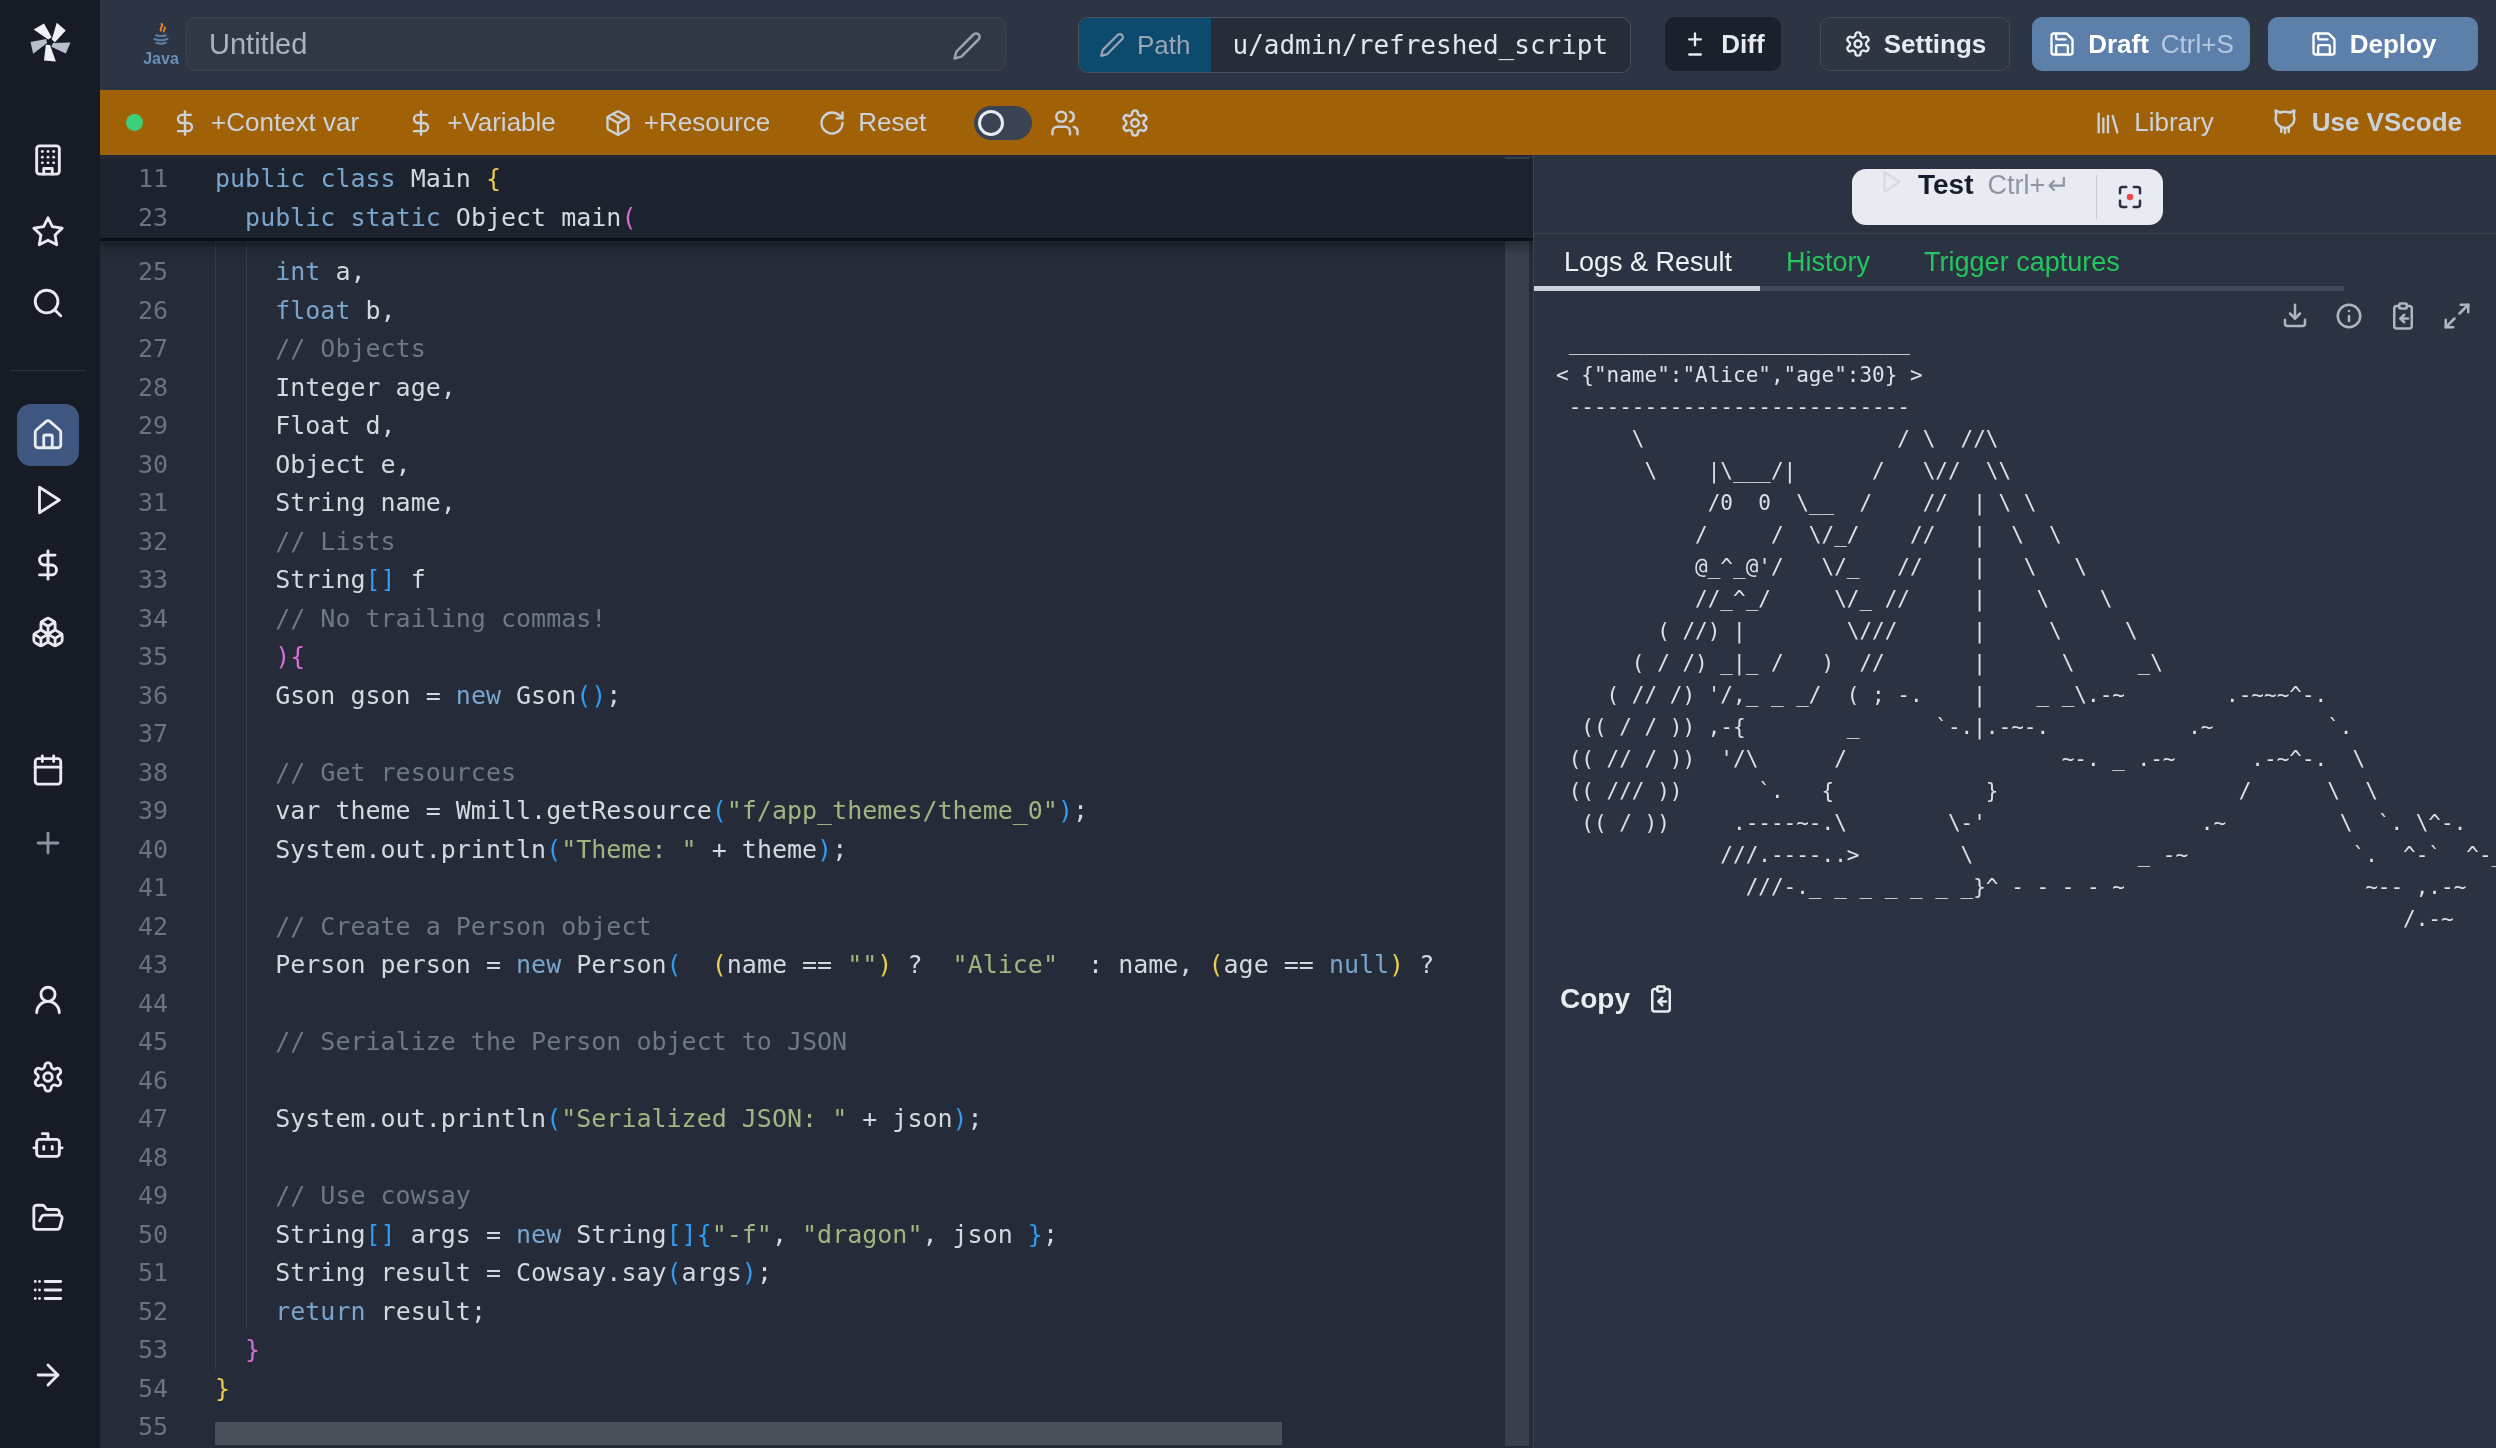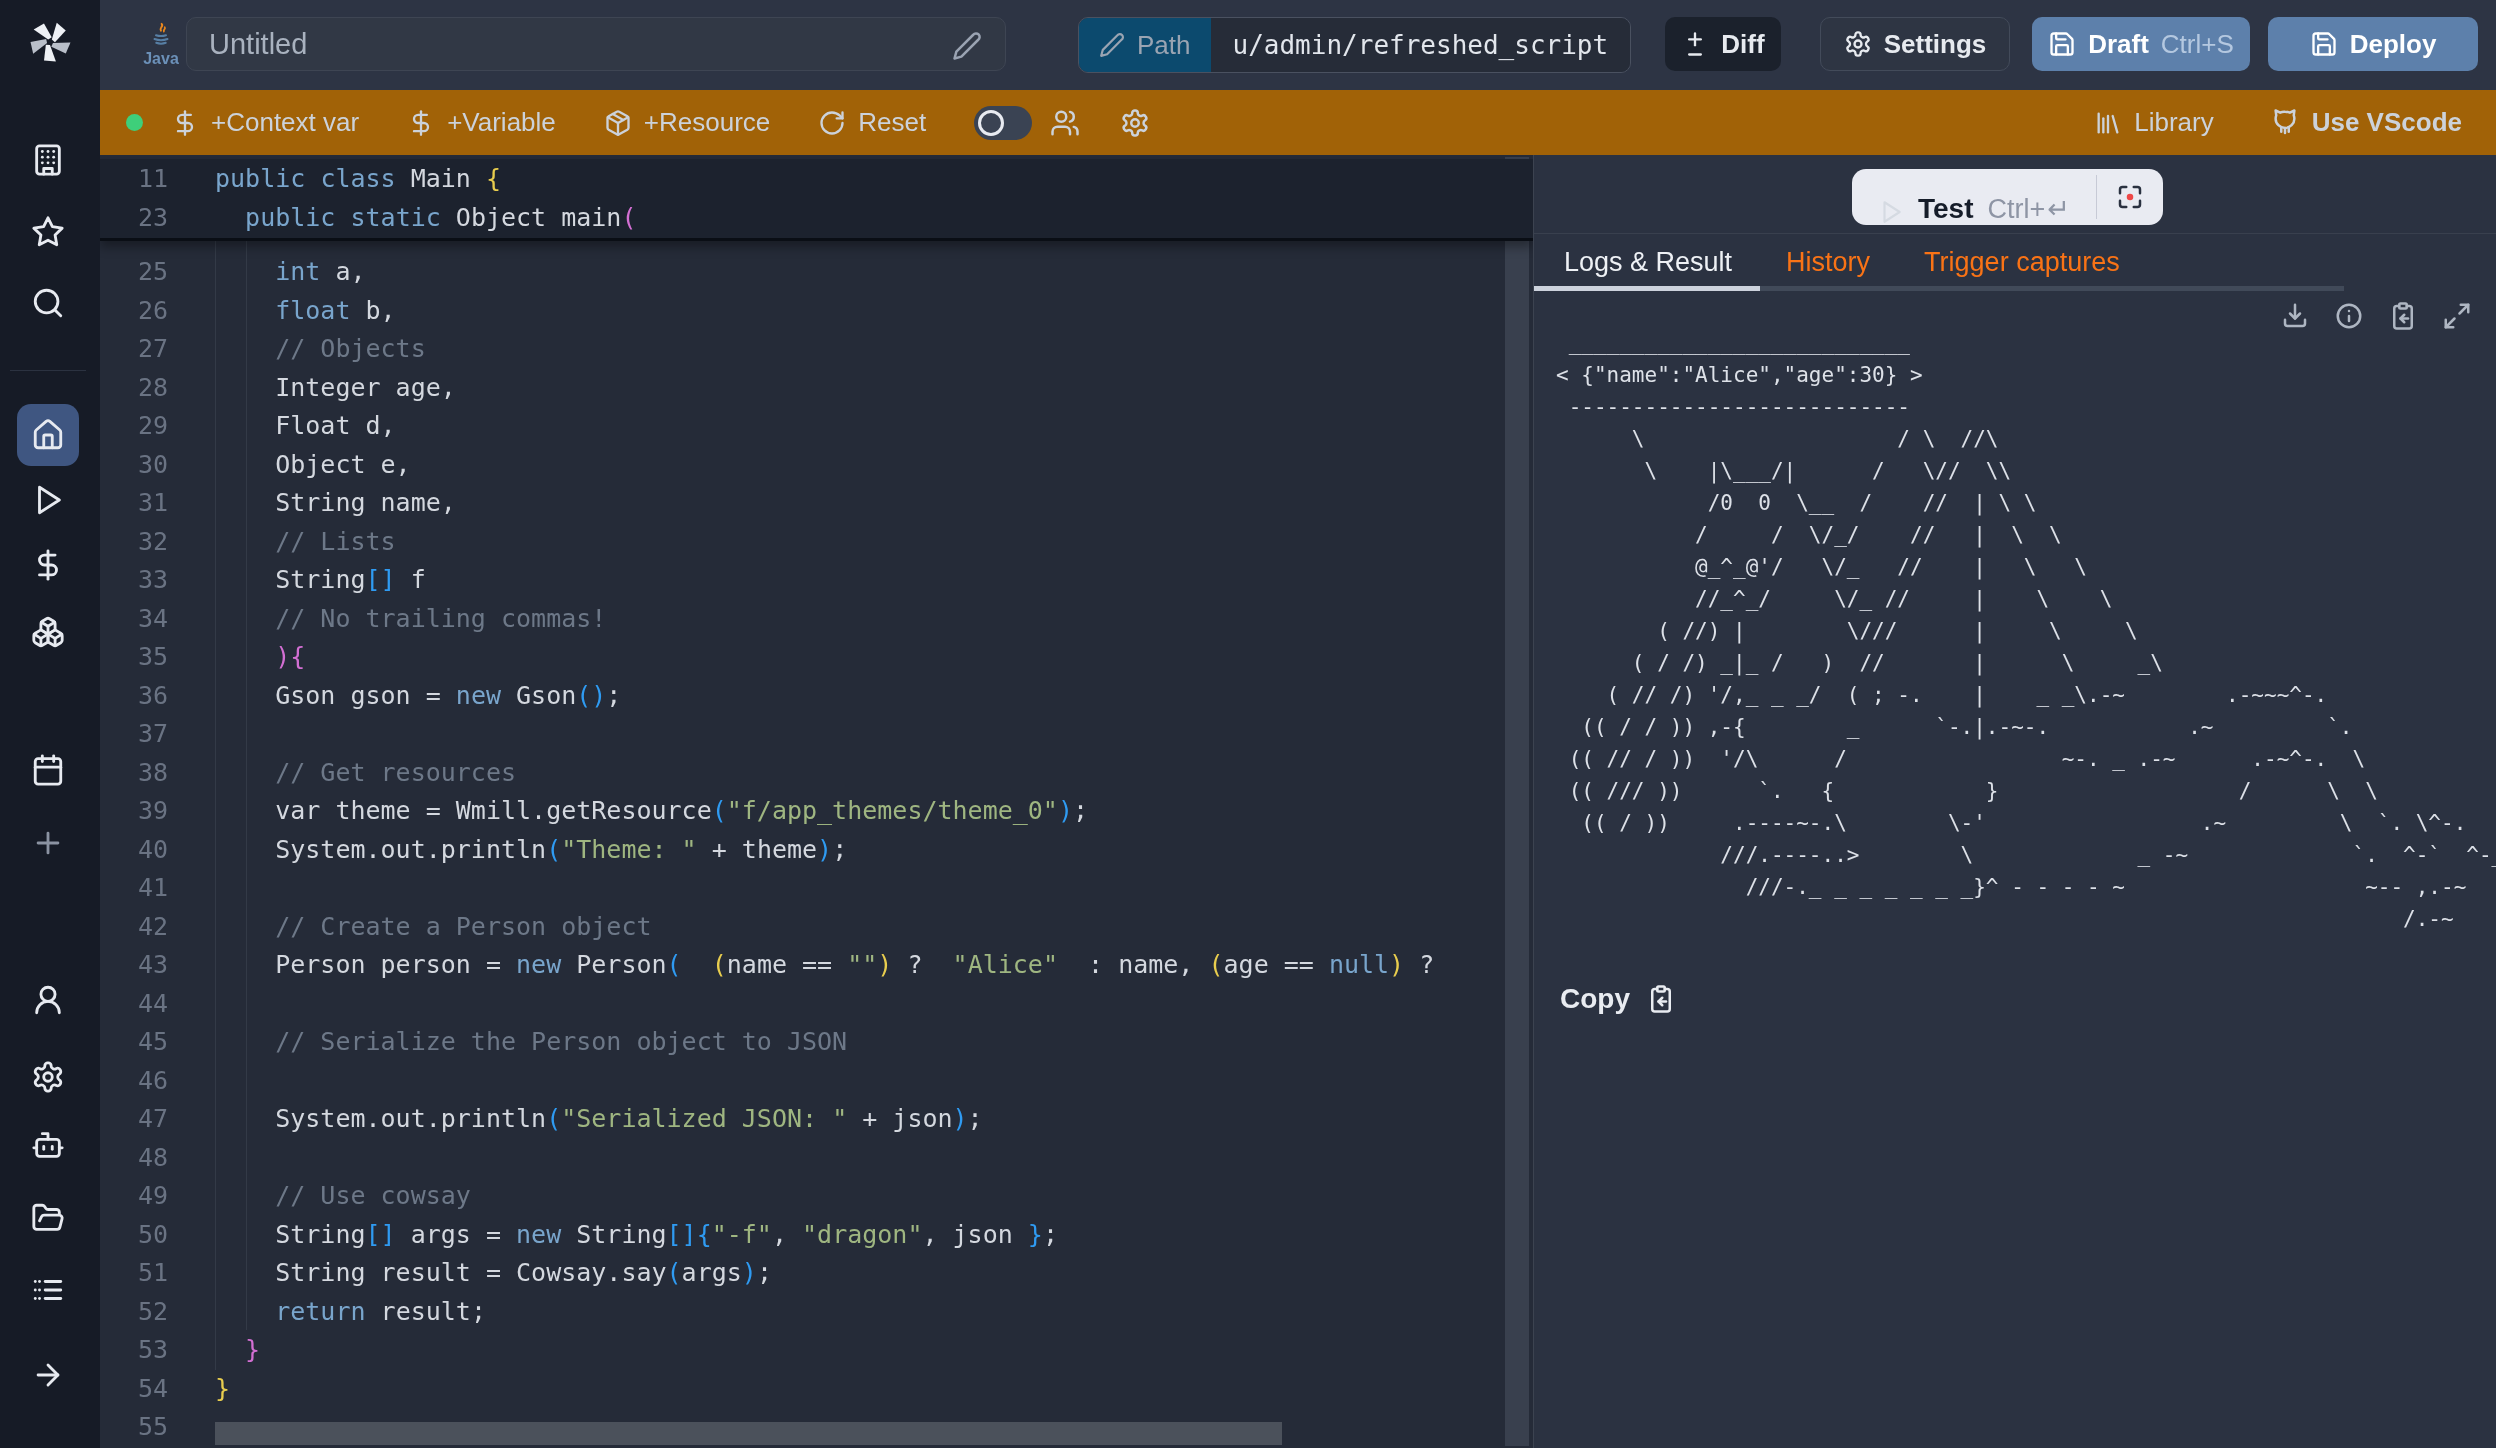--- a/index.html
+++ b/index.html
@@ -49,27 +49,27 @@
   .tk-b1{color:#e8cd4e}.tk-b2{color:#d36fd3}.tk-b3{color:#2f9bf2}
   #sticky{position:absolute;left:0;top:4px;width:100%;height:79px;background:#1c222e;z-index:5;
       border-bottom:3px solid #0a0e15;box-shadow:0 6px 10px rgba(0,0,0,.35);}
   .iguide{position:absolute;width:1px;background:rgba(150,160,180,.13);z-index:1;}
   #vscroll{position:absolute;right:4px;top:2px;width:24px;height:1289px;background:rgba(130,140,158,.22);}
   #hscroll{position:absolute;left:115px;top:1267px;width:1067px;height:23px;background:#4b515b;cursor:pointer;}
   
   #rpanel{position:absolute;left:1533px;top:155px;width:963px;height:1293px;background:#2b3241;border-left:1px solid #3c4350;box-sizing:border-box;}
   #test-row{position:absolute;left:0;top:0;width:100%;height:78px;border-bottom:1px solid #39404e;}
   #test-btn{position:absolute;left:318px;top:14px;height:56px;background:#e9ebf2;border-radius:14px;display:flex;align-items:stretch;cursor:pointer;}
-  #test-btn .main{display:flex;align-items:flex-end;gap:14px;padding:0 26px;margin-top:18px;}
+  #test-btn .main{display:flex;align-items:flex-start;gap:14px;padding:0 26px;}
   #test-btn .lbl{font-size:28px;font-weight:bold;color:#161d2a;}
   #test-btn .sc{font-size:27px;color:#8e95a5;display:flex;align-items:center;gap:2px;}
   #test-btn .div{width:1px;background:#c7cad6;margin:6px 0;}
   #test-btn .cap{display:flex;align-items:center;padding:0 18px;color:#2a3140;}
   #tabs{position:absolute;left:0;top:78px;width:100%;height:58px;display:flex;align-items:center;gap:54px;padding-left:30px;box-sizing:border-box;}
-  .tab{font-size:27px;color:#f97316;cursor:pointer;}
+  .tab{font-size:27px;color:#22c55e;cursor:pointer;}
   .tab.active{color:#eef1f5;}
   #tab-underline-gray{position:absolute;left:0;top:131px;width:810px;height:5px;background:#414a59;}
   #tab-underline-active{position:absolute;left:0;top:131px;width:226px;height:5px;background:#ccd2dc;}
   #panel-icons{position:absolute;right:24px;top:146px;display:flex;gap:24px;color:#aeb6c2;}
   #panel-icons span{cursor:pointer;display:flex;}
   #result-pre{position:absolute;left:22px;top:172px;margin:0;font-family:"DejaVu Sans Mono",monospace;
       font-size:21px;line-height:32px;color:#dde1e8;white-space:pre;}
   #copy-row{position:absolute;left:26px;top:828px;display:flex;align-items:center;gap:16px;cursor:pointer;color:#e9ecf1;}
   #copy-row .lbl{font-size:28px;font-weight:bold;}
 </style>

